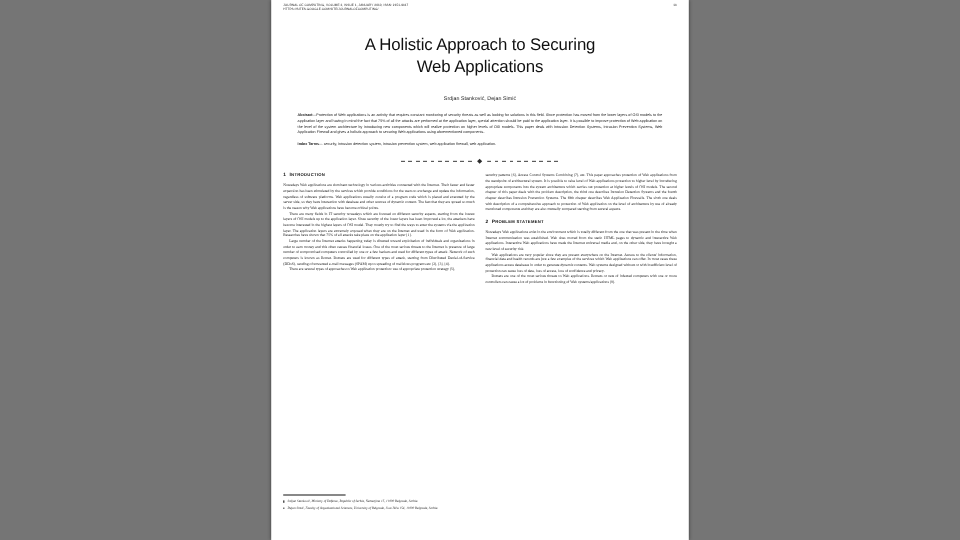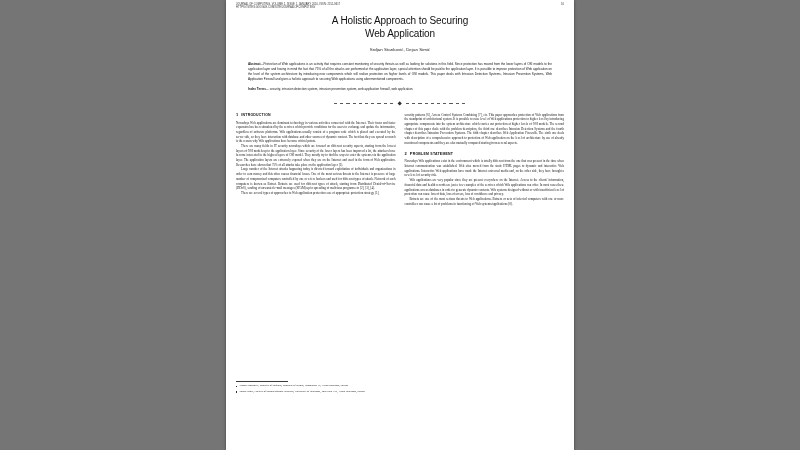--- a/index.html
+++ b/index.html
@@ -28,25 +28,25 @@
     display:flex;justify-content:space-between;align-items:flex-start;
     font-family:"Liberation Sans",sans-serif;
     font-size:2.6px;line-height:1.5;
     letter-spacing:.06px;
     color:#2b2b2b;
   }
   .runhead .lines{max-width:250px;}
   .runhead .pageno{font-size:2.6px;color:#2b2b2b;padding-right:2px;}
   
   .title{
-    margin:0;padding:14px 26px 0 26px;
+    margin:14px;padding:14px 26px 0 26px;
     text-align:center;
     font-family:"Liberation Sans",sans-serif;
     font-weight:400;
-    font-size:10px;line-height:1.32;
+    font-size:14px;line-height:1.32;
     color:#111;
     letter-spacing:-0.1px;
   }
   .authors{
     margin:7px 0 0 0;text-align:center;
     font-family:"Liberation Sans",sans-serif;
     font-size:4.4px;line-height:1.3;color:#1a1a1a;
     letter-spacing:.05px;
   }
   
@@ -120,21 +120,21 @@
     <div class="runhead">
       <div class="lines">
         <div>JOURNAL OF COMPUTING, VOLUME 2, ISSUE 1, JANUARY 2010, ISSN: 2151-9617</div>
         <div>HTTPS://SITES.GOOGLE.COM/SITE/JOURNALOFCOMPUTING/</div>
       </div>
       <div class="pageno">16</div>
     </div>
 
     <h1 class="title">
       <span>A Holistic Approach to Securing</span><br>
-      <span>Web Application</span>
+      <span>Web Applications</span>
     </h1>
     <div class="authors">Srdjan Stanković, Dejan Simić</div>
 
     <div class="abstract-wrap">
       <div>
         <b>Abstract</b><span>—</span><span>Protection of Web applications is an activity that requires constant monitoring of security threats as well as looking for solutions in this field. Since protection has moved from the lower layers of OSI models to the application layer and having in mind the fact that 75% of all the attacks are performed at the application layer, special attention should be paid to the application layer. It is possible to improve protection of Web application on the level of the system architecture by introducing new components which will realize protection on higher levels of OSI models. This paper deals with Intrusion Detection Systems, Intrusion Prevention Systems, Web Application Firewall and gives a holistic approach to securing Web applications using aforementioned components.</span>
       </div>
       <div class="indexterms">
         <b>Index Terms</b><span>—</span>
         <span>security, intrusion detection system, intrusion prevention system, web application firewall, web application.</span>

